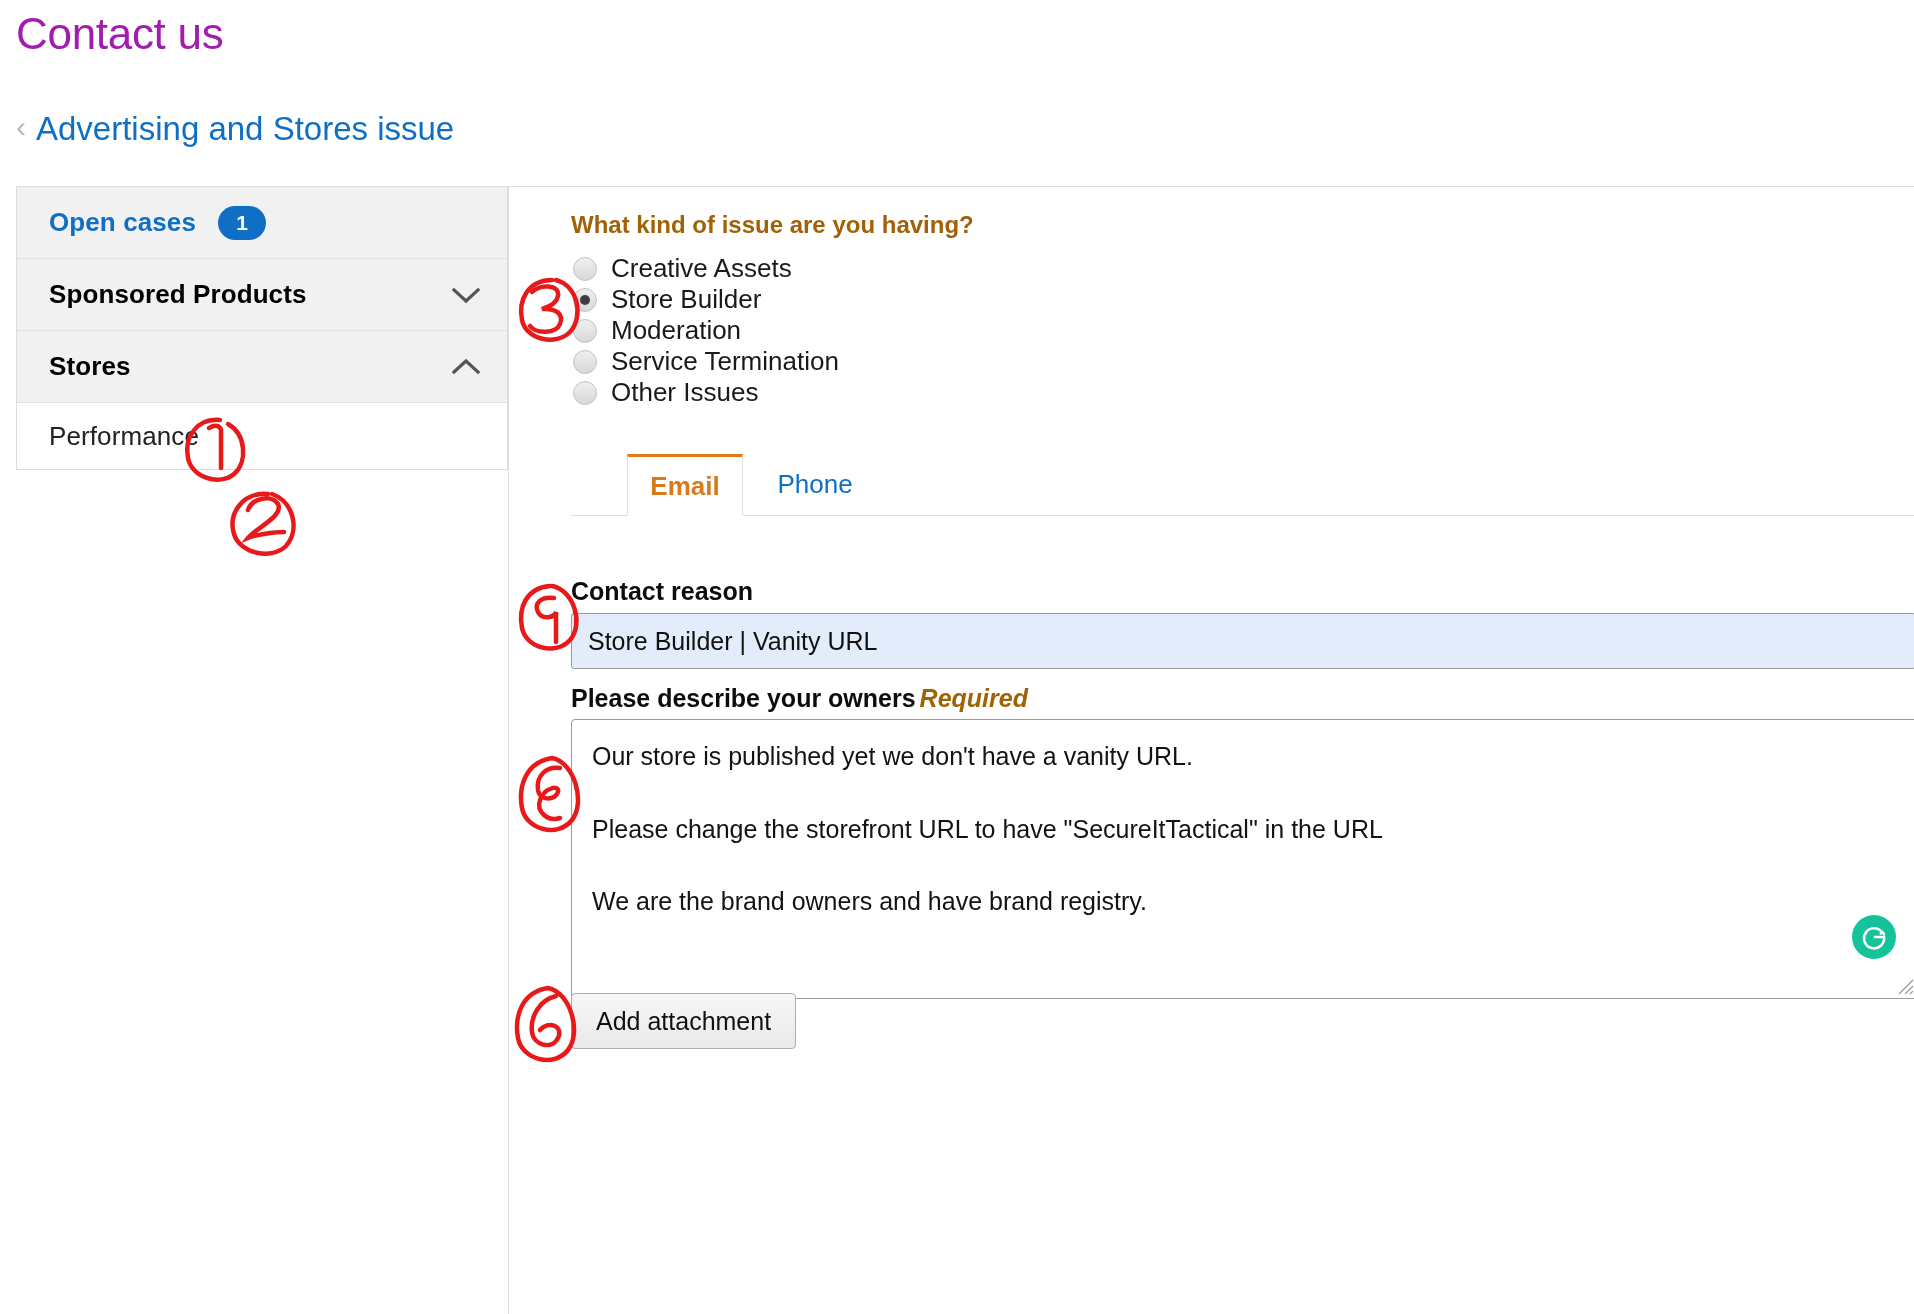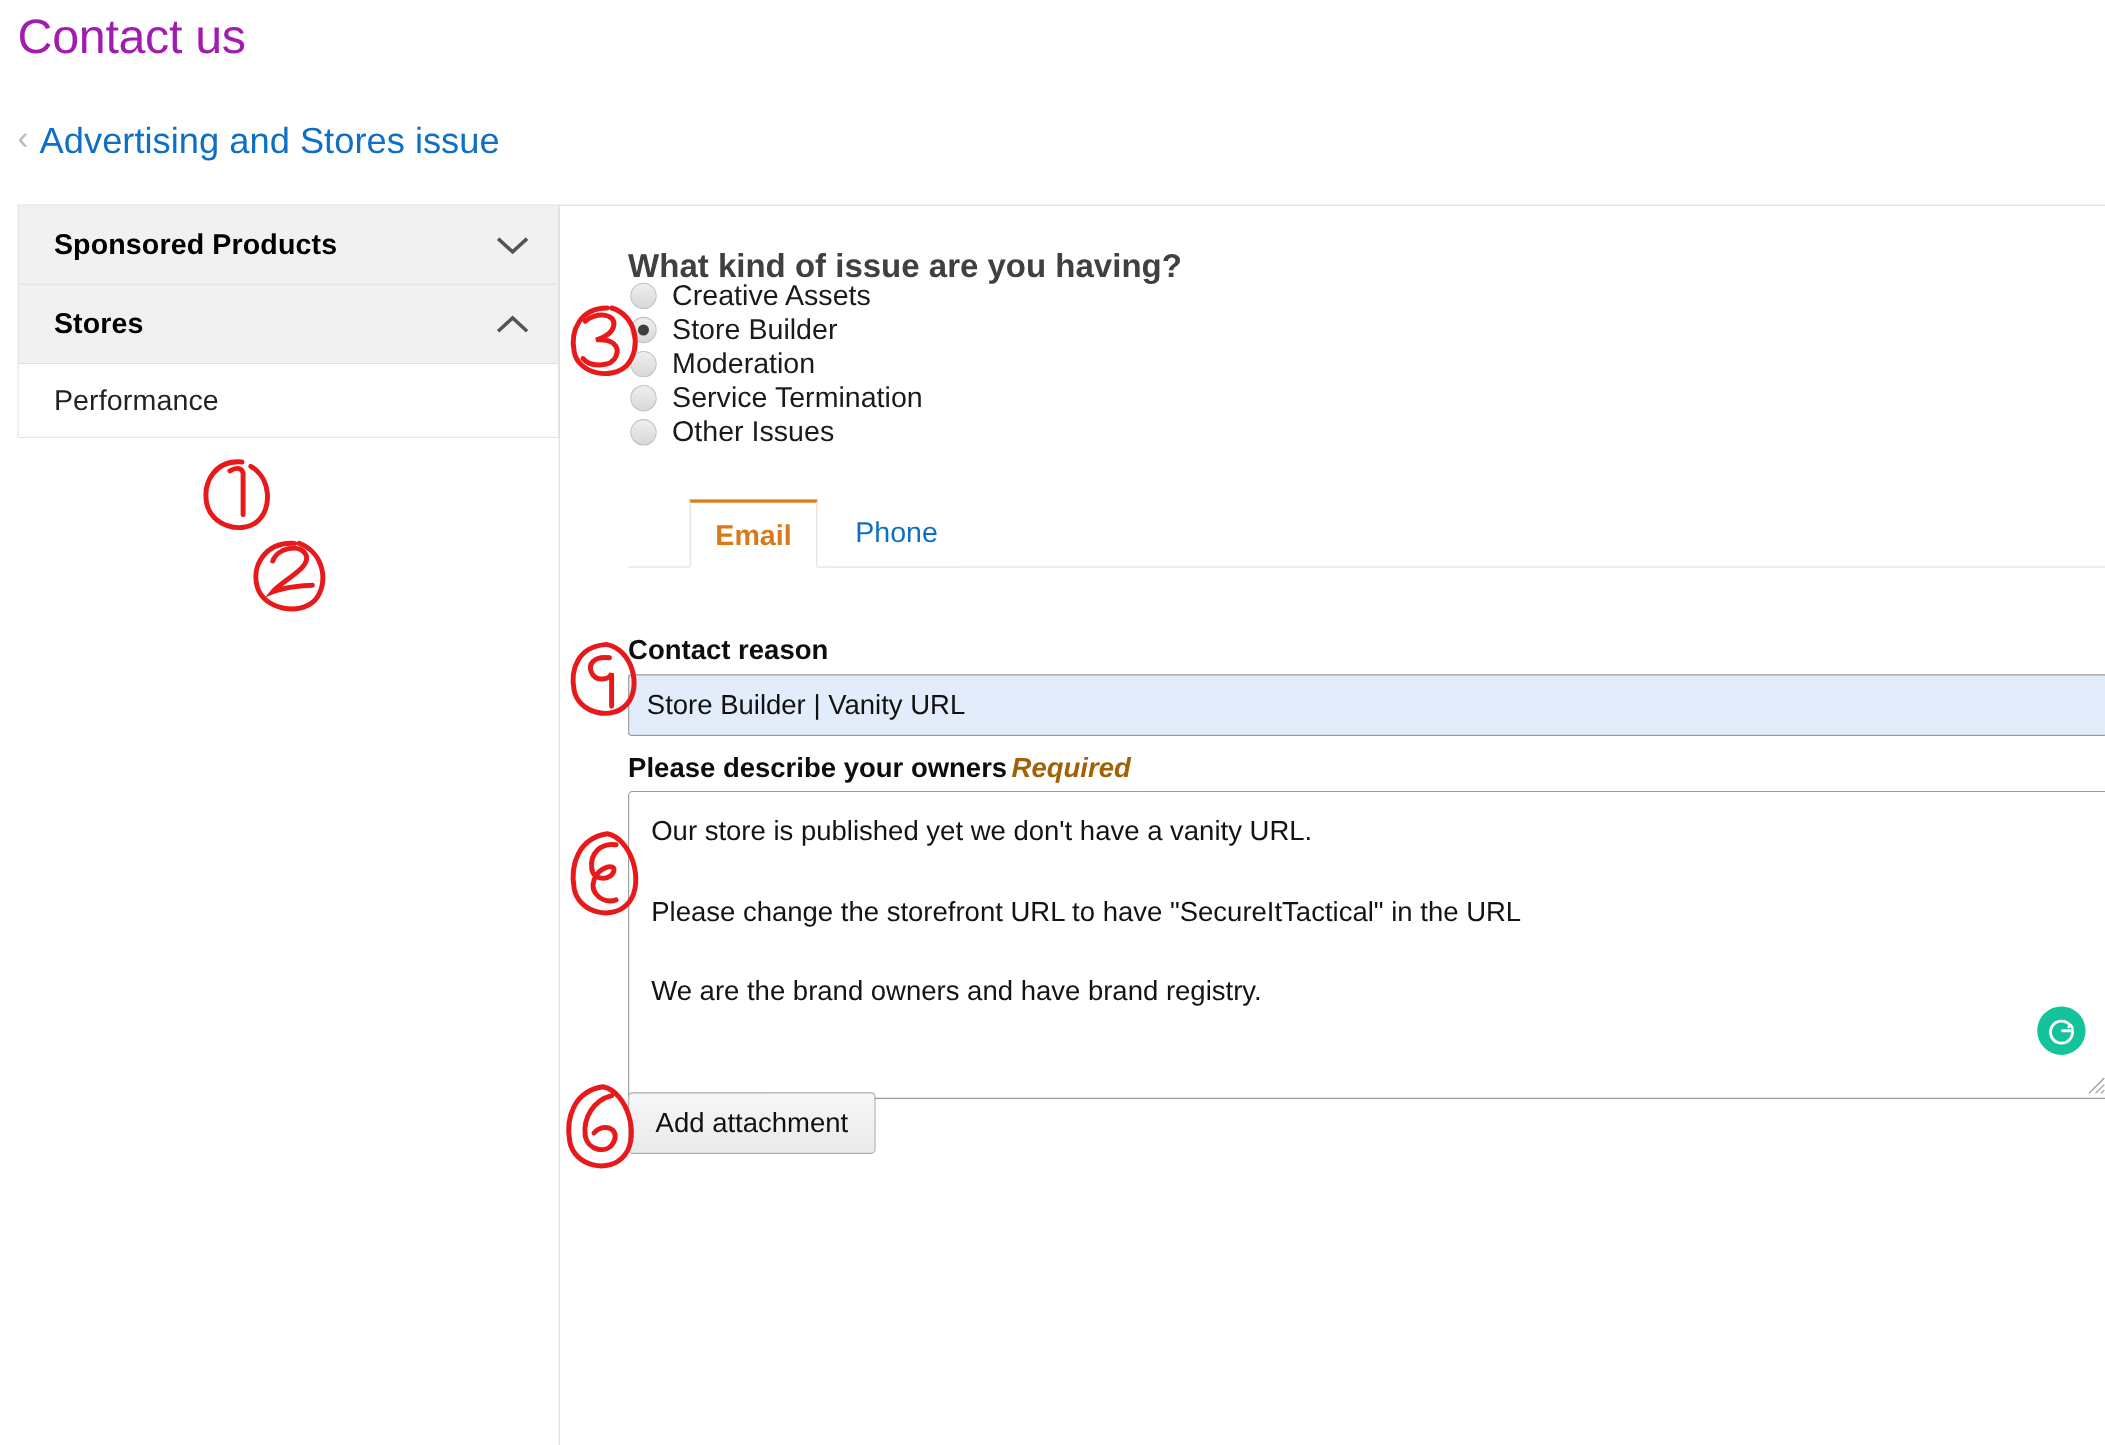--- a/index.html
+++ b/index.html
@@ -141,24 +141,23 @@
     width: 1406px;
     height: 1128px;
     border-left: 1px solid #dcdcdc;
     border-top: 1px solid #dcdcdc;
     background: #ffffff;
   }
   #question-title {
     position: absolute;
     left: 62px;
     top: 24px;
-    font-size: 30px;
-    font-weight: bold;
-    color: #404040;
-    margin-top: 15px;
+    font-size: 24px;
+    font-weight: bold;
+    color: #a16207;
   }
   #radio-group {
     position: absolute;
     left: 64px;
     top: 66px;
   }
   .radio-row {
     display: flex;
     align-items: center;
     height: 31px;
@@ -341,20 +340,26 @@
 
   <div id="breadcrumb">
     <span class="chev">‹</span>
     <a class="crumb-link" href="#">Advertising and Stores issue</a>
   </div>
 
   <div id="content-area">
 
     <div id="sidebar">
 
+      <div class="side-row open-cases">
+        <div class="side-left">
+          <span class="label">Open cases</span>
+          <span class="badge">1</span>
+        </div>
+      </div>
 
       <div class="side-row">
         <span class="label">Sponsored Products</span>
         <span class="chev-icon">
           <svg width="30" height="18" viewBox="0 0 30 18">
               <polyline points="3,4 15,15 27,4" fill="none" stroke="#555555" stroke-width="3.2" stroke-linecap="square"></polyline>
             </svg>
         </span>
       </div>
 

